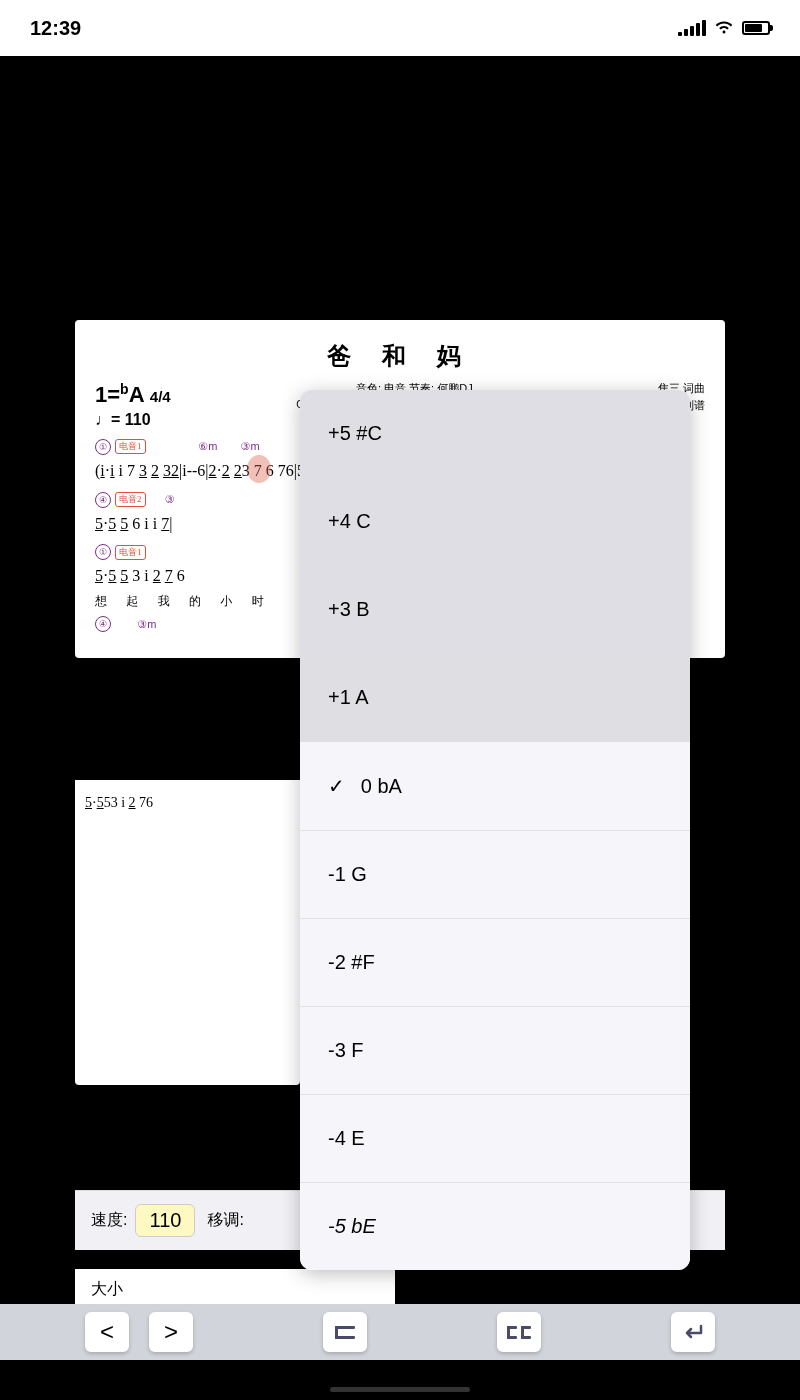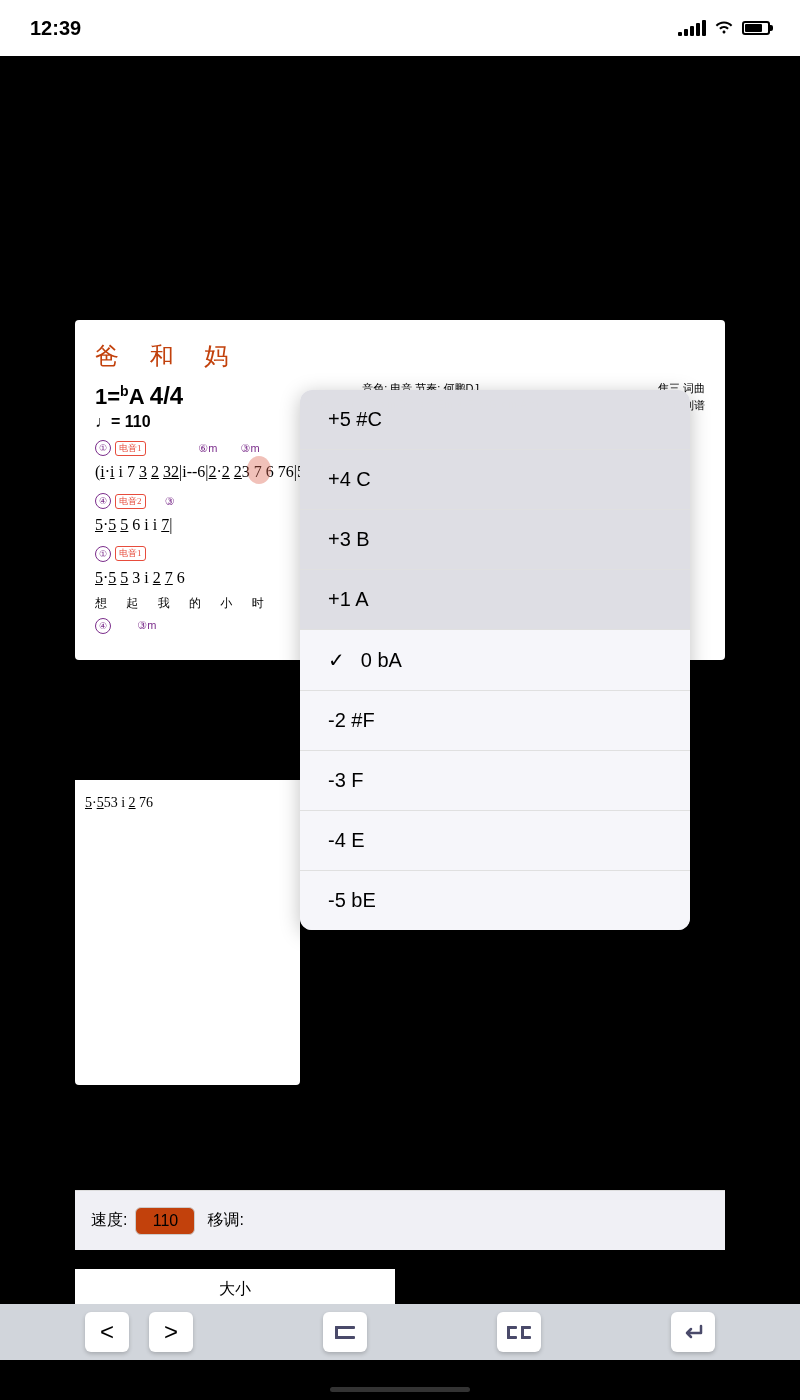--- a/index.html
+++ b/index.html
@@ -79,24 +79,24 @@
       left: 75px;
       width: 650px;
       background: #fff;
       border-radius: 4px;
       padding: 20px 20px 20px 20px;
       z-index: 10;
       overflow: hidden;
     }
 
     .score-title {
-      text-align: left;
+      text-align: center;
       font-size: 24px;
-      font-weight: normal;
-      color: #c2410c;
+      font-weight: bold;
+      color: #000000;
       letter-spacing: 12px;
       margin-bottom: 8px;
     }
 
     .score-meta {
       display: flex;
       justify-content: space-between;
       align-items: flex-start;
       margin-bottom: 8px;
     }
@@ -200,31 +200,31 @@
       left: 300px;
       width: 390px;
       background: rgba(245, 245, 250, 0.98);
       border-radius: 12px;
       z-index: 50;
       overflow: hidden;
       box-shadow: 0 4px 20px rgba(0,0,0,0.25);
     }
 
     .dropdown-item {
-      padding: 18px 28px;
+      padding: 32px 28px;
       font-size: 20px;
       color: #000;
       border-bottom: 1px solid #e0e0e0;
       background: rgba(245, 245, 250, 0.95);
       display: flex;
       align-items: center;
       gap: 12px;
       cursor: pointer;
     }
-    .dropdown-item:last-child { border-bottom: none; }
+    .dropdown-item:last-child { border-bottom: none; font-style: italic; }
     .dropdown-item.selected { color: #000; }
     .dropdown-item .check { color: #000; font-size: 20px; margin-right: 4px; }
     .dropdown-item.grayed { background: rgba(220, 220, 225, 0.9); }
 
     
     .bottom-toolbar {
       position: absolute;
       bottom: 150px;
       left: 75px;
       width: 650px;
@@ -240,42 +240,41 @@
 
     .toolbar-label {
       font-size: 16px;
       color: #000;
     }
 
     .toolbar-input {
       border: 1px solid #ccc;
       border-radius: 6px;
       padding: 4px 3px;
-      font-size: 16px;
+      font-size: 20px;
       width: 60px;
       text-align: center;
-      background: #c2410c;
+      background: #fef9c3;
     }
 
     .toolbar-section {
       display: flex;
       align-items: center;
       gap: 8px;
     }
 
     
     .size-section {
       position: absolute;
       bottom: 80px;
       left: 75px;
       width: 320px;
       background: #fff;
       padding: 10px 16px;
       z-index: 10;
-      text-align: center;
     }
 
     .size-label {
       font-size: 16px;
       color: #000;
       margin-bottom: 6px;
     }
 
     .size-slider-track {
       width: 200px;
@@ -428,21 +427,21 @@
 </div>
 
 <div class="black-top"></div>
 
 <div class="score-sheet">
   <div class="score-title">爸  和  妈</div>
 
   <div class="score-meta">
     <div>
       <div class="score-key">
-        1=<sup>b</sup>A <span style="font-size:24px">4/4</span>
+        1=<sup>b</sup>A <span style="font-size:15px">4/4</span>
       </div>
       <div class="score-key" style="font-size:16px">♩= 110</div>
     </div>
     <div class="score-info-center">
       <div>音色: 电音 节奏: 何鹏DJ</div>
       <div style="font-size:10px">C调移调-4 (①-C ②m-Dm ③m-Em ④-F ⑤-G ⑥m-Am)</div>
     </div>
     <div class="score-info-right">
       <div>焦三  词曲</div>
       <div>蜀哥  制谱</div>
@@ -519,20 +518,23 @@
     <span>+3 B</span>
   </div>
   <div class="dropdown-item grayed">
     <span>+1 A</span>
   </div>
   <div class="dropdown-item selected">
     <span class="check">✓</span>
     <span>0 bA</span>
   </div>
   <div class="dropdown-item">
+    <span>-1 G</span>
+  </div>
+  <div class="dropdown-item">
     <span>-2 #F</span>
   </div>
   <div class="dropdown-item">
     <span>-3 F</span>
   </div>
   <div class="dropdown-item">
     <span>-4 E</span>
   </div>
   <div class="dropdown-item">
     <span>-5 bE</span>

